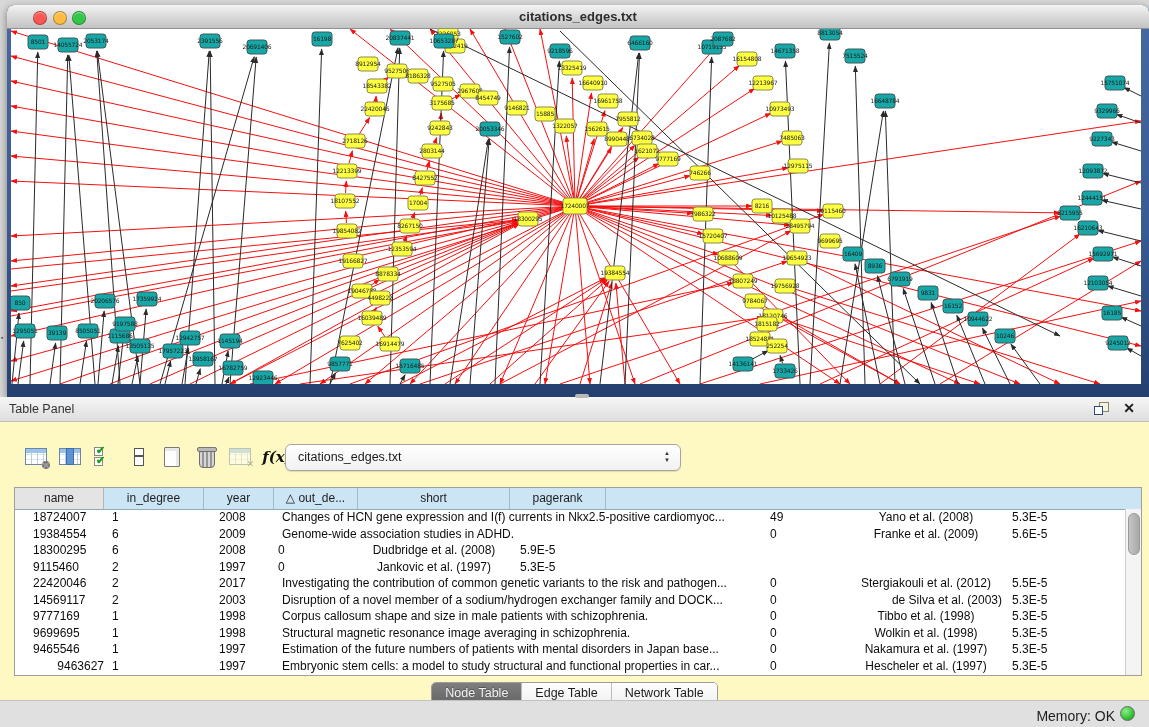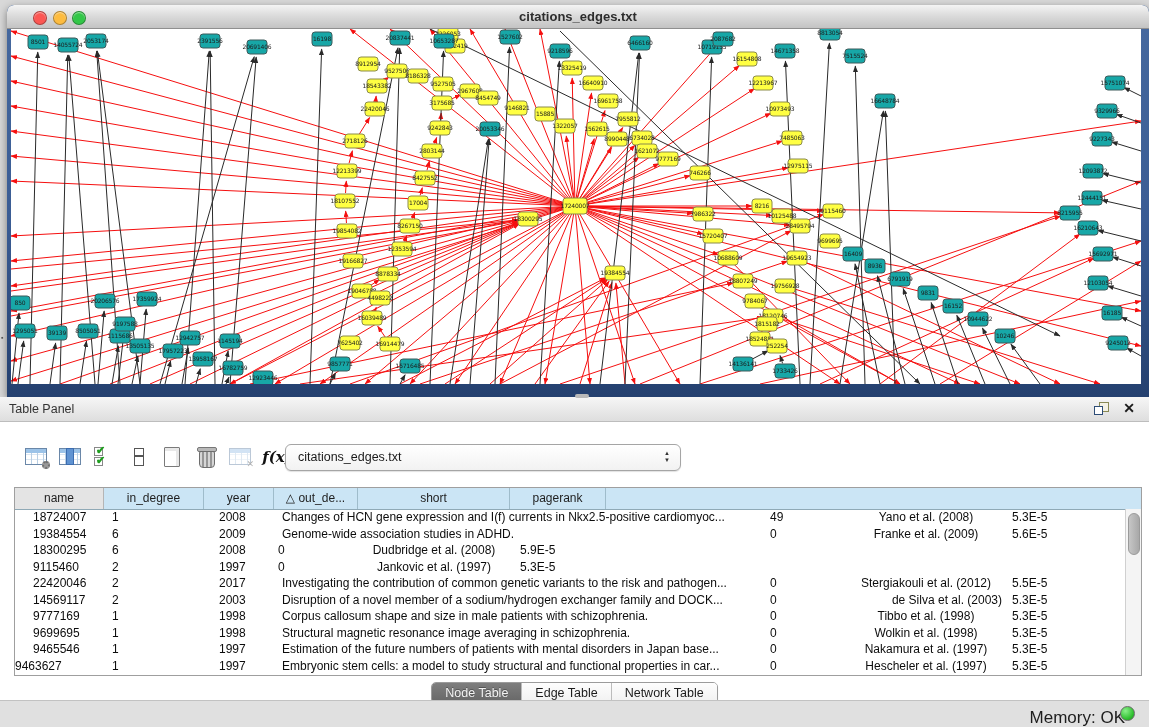--- a/index.html
+++ b/index.html
@@ -23,21 +23,21 @@
   #graph-canvas{position:absolute;left:4px;top:24px;width:1130px;height:355px;
     background:#fff;overflow:hidden}
   #net-svg{display:block}
   #net-svg text{font-family:"DejaVu Sans",sans-serif;font-size:6px;fill:#1c1c1c;letter-spacing:-.2px}
 
   
   #desktop-artifact{position:absolute;left:1px;top:334px;width:5px;height:7px;
     color:#555;font-size:7px;line-height:7px}
 
   
-  #table-panel{position:absolute;left:0;top:397px;width:1149px;height:330px;background:#ffffff}
+  #table-panel{position:absolute;left:0;top:397px;width:1149px;height:330px;background:#fef9c3}
   #panel-header{position:absolute;left:0;top:0;right:0;height:24px;
     background:linear-gradient(180deg,#f6f6f6,#dedede);border-bottom:1px solid #bdbdbd}
   #panel-title{position:absolute;left:9px;top:5px;font-size:12.5px;color:#333}
   #float-icon{position:absolute;right:40px;top:5px;width:15px;height:13px}
   #float-icon .sq1{position:absolute;right:0;top:0;width:8px;height:8px;border:1px solid #8a8a55;background:#f4f2e4}
   #float-icon .sq2{position:absolute;left:0;bottom:0;width:7px;height:7px;border:1px solid #2e4d77;background:#fff}
   #close-icon{position:absolute;right:14px;top:3px;font-size:14px;font-weight:bold;color:#1a1a1a;cursor:default}
   #panel-grip{position:absolute;left:50%;top:-3px;width:14px;height:4px;background:#b9b9b9;border-radius:2px}
 
   
@@ -93,21 +93,21 @@
   #tab-strip{position:absolute;left:0;right:0;top:285px;display:flex;justify-content:center}
   #tabs{display:inline-flex;border:1px solid #9b9b9b;border-radius:5px;overflow:hidden;background:#fff;
     box-shadow:0 1px 1px rgba(0,0,0,.15)}
   .tab{padding:3px 13px;font-size:12.5px;color:#1c1c1c;border-right:1px solid #bcbcbc;background:linear-gradient(#fdfdfd,#f1f1f1)}
   .tab:last-child{border-right:none}
   .tab.active{background:linear-gradient(#7e7e7e,#666);color:#f3f3f3;text-shadow:0 -1px 0 rgba(0,0,0,.3)}
 
   
   #status-divider{position:absolute;left:0;top:303px;right:0;height:1px;background:#c2c2c2}
   #status-bar{position:absolute;left:0;top:304px;right:0;bottom:0;background:#e0e0e0}
-  #memory-label{position:absolute;right:24px;top:7px;font-size:17px;color:#1d1d1d}
+  #memory-label{position:absolute;right:34px;top:7px;font-size:14px;color:#1d1d1d}
   #memory-dot{position:absolute;right:14px;top:5px;width:13px;height:13px;border-radius:50%;
     background:radial-gradient(circle at 35% 30%,#8af08a,#2fbf2f 65%,#1d8f1d);border:1px solid #6a6a6a}
 </style>
 </head>
 <body>
 
 <div id="net-window">
   <div id="titlebar">
     <span class="tl" id="tl-red" style="background: rgb(252, 87, 83);"></span>
     <span class="tl" id="tl-yellow" style="background: rgb(253, 188, 64);"></span>
@@ -919,21 +919,21 @@
         <div class="tr">
           <div class="td" style="width: 89px; text-align: left; padding-left: 18px;">9465546</div>
           <div class="td" style="width: 100px; text-align: left; padding-left: 8px;">1</div>
           <div class="td" style="width: 70px; text-align: left; padding-left: 15px;">1997</div>
           <div class="td" style="width: 492px; text-align: left; padding-left: 8px;">Estimation of the future numbers of patients with mental disorders in Japan base...</div>
           <div class="td" style="width: 84px; text-align: left; padding-left: 4px;">0</div>
           <div class="td" style="width: 152px; text-align: center; padding-left: 0px;">Nakamura et al. (1997)</div>
           <div class="td" style="width: 96px; text-align: left; padding-left: 10px;">5.3E-5</div>
         </div>
         <div class="tr">
-          <div class="td" style="width: 89px; text-align: left; ">9463627</div>
+          <div class="td" style="width: 89px; text-align: right; padding-left: 18px;">9463627</div>
           <div class="td" style="width: 100px; text-align: left; padding-left: 8px;">1</div>
           <div class="td" style="width: 70px; text-align: left; padding-left: 15px;">1997</div>
           <div class="td" style="width: 492px; text-align: left; padding-left: 8px;">Embryonic stem cells: a model to study structural and functional properties in car...</div>
           <div class="td" style="width: 84px; text-align: left; padding-left: 4px;">0</div>
           <div class="td" style="width: 152px; text-align: center; padding-left: 0px;">Hescheler et al. (1997)</div>
           <div class="td" style="width: 96px; text-align: left; padding-left: 10px;">5.3E-5</div>
         </div>
       </div>
     <div id="vscroll">
       <div class="thumb"></div>

